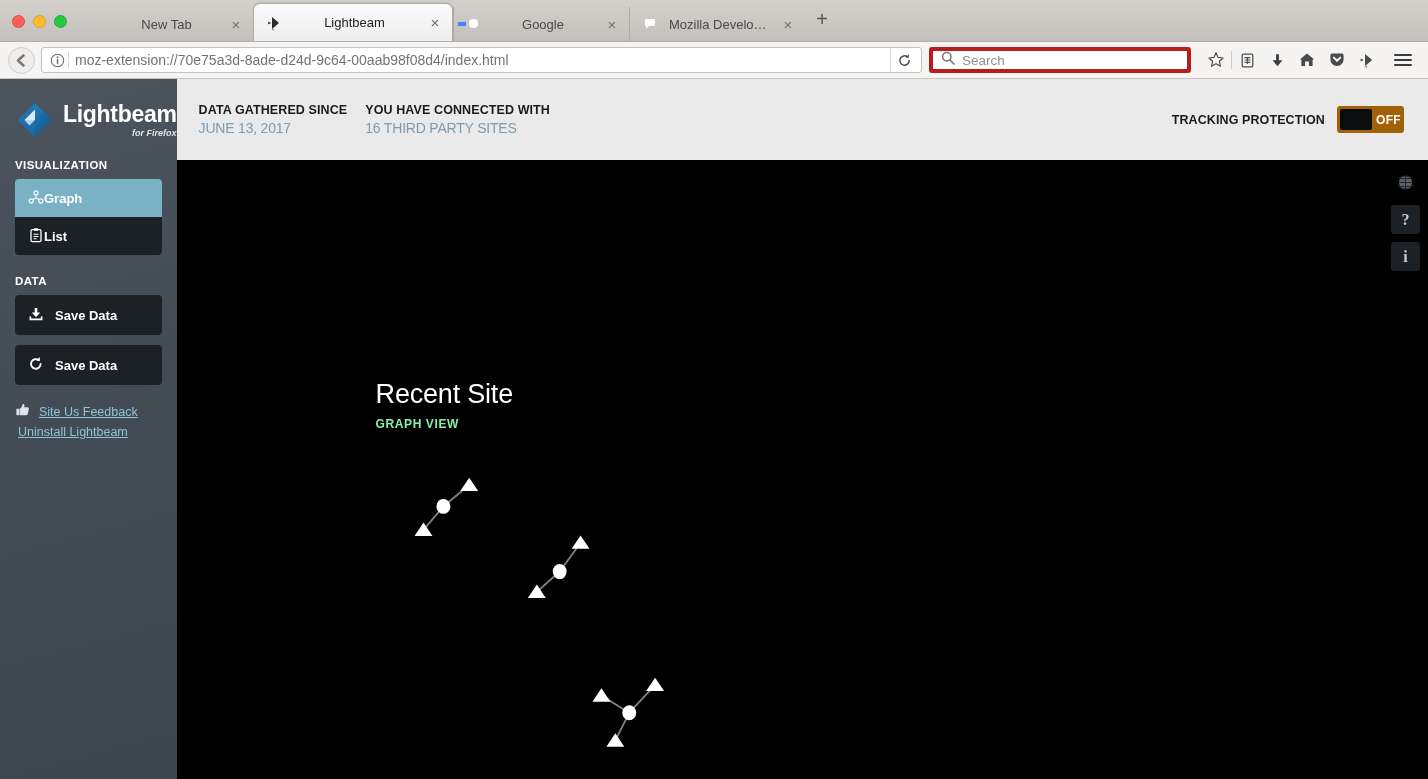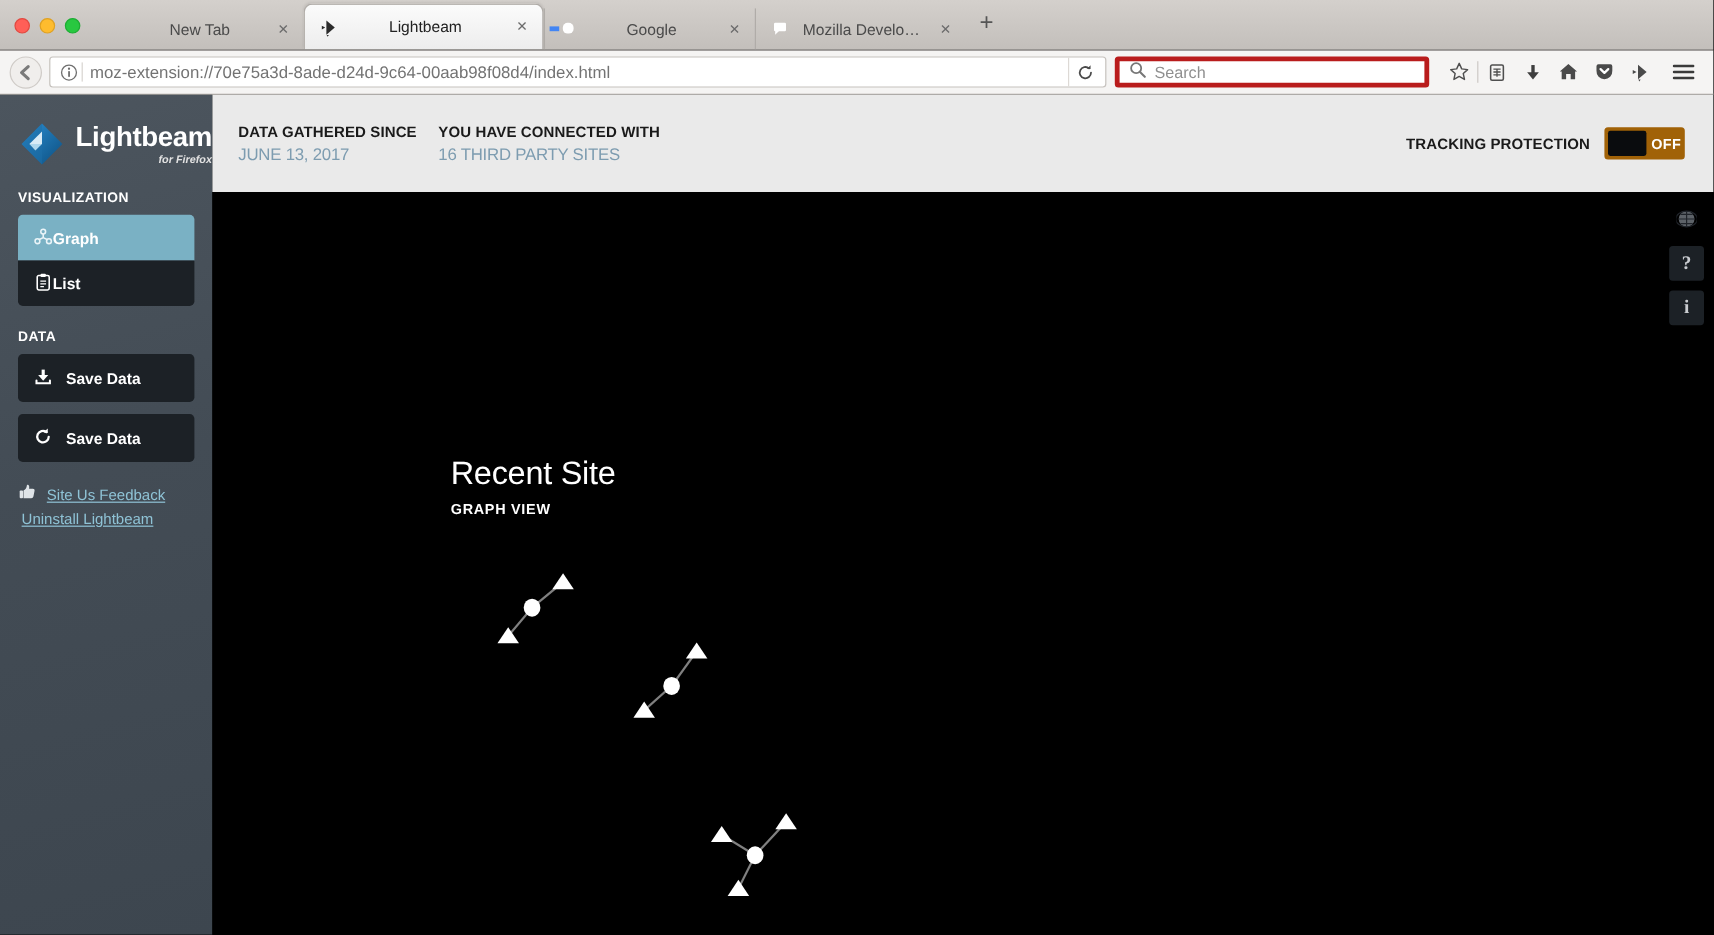--- a/index.html
+++ b/index.html
@@ -161,21 +161,21 @@
     width: 67px; height: 27px; background: #a16207; border-radius: 3px;
     display: flex; align-items: center; padding: 3px; gap: 4px;
   }
   .toggle-knob { width: 32px; height: 21px; background: #0a0c0e; border-radius: 2px; }
   .toggle-state { font-size: 12px; font-weight: bold; color: #fff; letter-spacing: .3px; }
 
   .viz { flex: 1; background: #000; position: relative; min-height: 0; overflow: hidden; }
   .viz-title { position: absolute; left: 199px; top: 219px; font-size: 27px;
                color: #fff; font-weight: 400; letter-spacing: -.2px; }
   .viz-sub { position: absolute; left: 199px; top: 257px; font-size: 12px;
-             color: #ffffff; font-weight: bold; letter-spacing: .6px; }
+             color: #86efac; font-weight: bold; letter-spacing: .6px; }
 
   .graph-svg { position: absolute; inset: 0; width: 100%; height: 100%; }
 
   .right-rail { position: absolute; right: 8px; top: 8px; display: flex;
                 flex-direction: column; align-items: center; gap: 8px; }
   .rail-btn { width: 29px; height: 29px; display: flex; align-items: center;
               justify-content: center; border-radius: 3px; }
   .rail-btn.boxed { background: #1c2126; }
   .rail-glyph { font-size: 16px; color: #c9ccd0; font-weight: bold;
                 font-family: "Liberation Serif", serif; }

